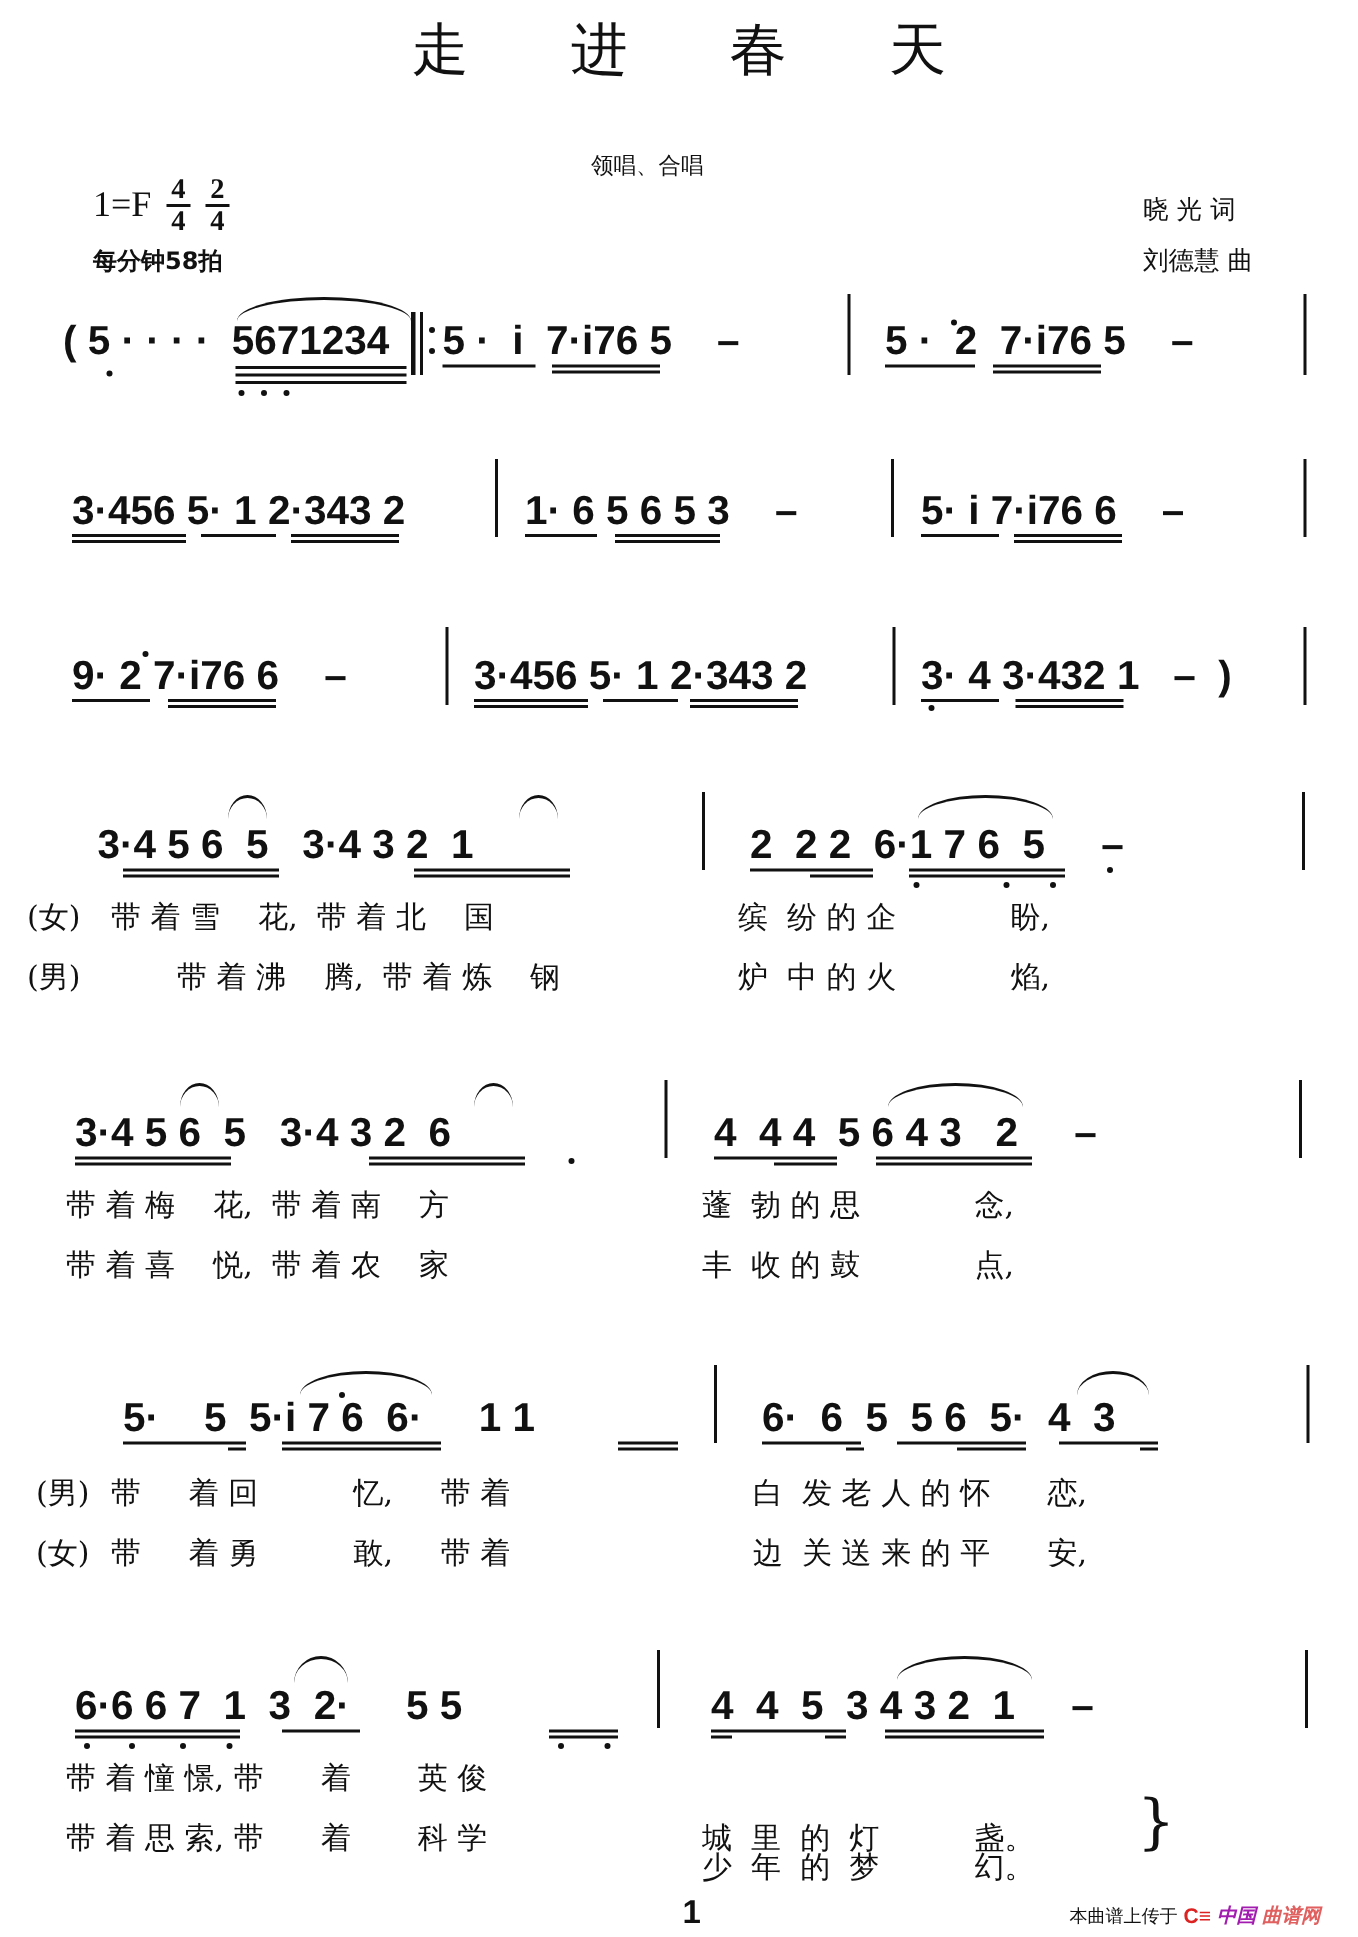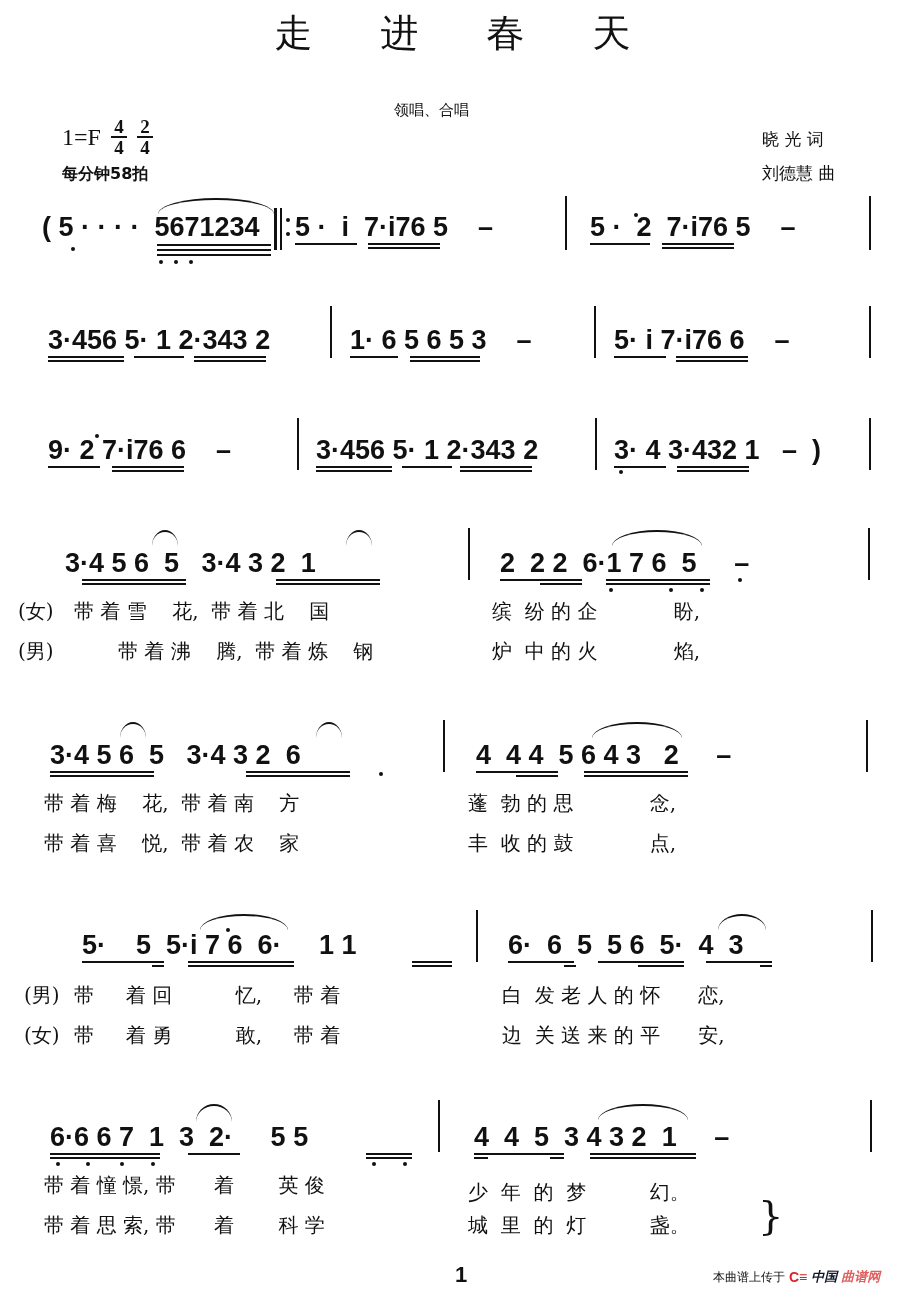--- a/index.html
+++ b/index.html
@@ -15,21 +15,21 @@
     .notes { font-family: "Liberation Sans", sans-serif; font-weight: bold; font-size: 27px; white-space: pre; letter-spacing: 0px; }
     .lyr { font-family: "DejaVu Serif", serif; font-size: 20px; white-space: pre; }
     .barline { width: 2px; background: #111; }
     .dblbar { width: 3px; background: #111; }
     .ul { height: 2px; background: #111; }
     .dot { width: 4px; height: 4px; border-radius: 50%; background: #111; }
     .slur2 { border-top: 2px solid #111; border-radius: 50% 50% 0 0 / 100% 100% 0 0; }
     .footer { font-family: "DejaVu Sans", sans-serif; font-size: 12px; }
     .pagenum { font-family: "Liberation Sans", sans-serif; font-size: 22px; font-weight: bold; }
     .brand-c { color: #d22; font-weight: bold; font-family: "Liberation Sans", sans-serif; font-size: 14px; }
-    .brand-cn { color: #0f172a; font-weight: bold; font-style: italic; font-family: "DejaVu Sans", sans-serif; font-size: 13px; }
+    .brand-cn { color: #a21caf; font-weight: bold; font-style: italic; font-family: "DejaVu Sans", sans-serif; font-size: 13px; }
     .brand-cn2 { color: #e06060; font-weight: bold; font-style: italic; font-family: "DejaVu Sans", sans-serif; font-size: 13px; }
   </style>
 </head>
 <body>
 
 <div class="abs title">走 进 春 天</div>
 <div class="abs sub" style="left:394px; top:101px;">领唱、合唱</div>
 
 <div class="abs" style="left:62px; top:118px; display:flex; align-items:center; gap:10px;">
   <span class="key">1=F</span>
@@ -217,21 +217,21 @@
   <div class="abs slur2" style="left:598px; top:1104px; width:90px; height:14px;"></div>
   <div class="abs notes" style="left:474px; top:1122px;">4  4  5  3 4 3 2  1     –</div>
   <div class="abs ul" style="left:474px; top:1153px; width:90px;"></div>
   <div class="abs ul" style="left:474px; top:1157px; width:14px;"></div>
   <div class="abs ul" style="left:550px; top:1157px; width:14px;"></div>
   <div class="abs ul" style="left:590px; top:1153px; width:106px;"></div>
   <div class="abs ul" style="left:590px; top:1157px; width:106px;"></div>
   <div class="abs barline" style="left:870px; top:1100px; height:52px;"></div>
 
   <div class="abs lyr" style="left:44px; top:1172px;">带 着 憧 憬, 带      着       英 俊</div>
-  <div class="abs lyr" style="left:468px; top:1179px;">少  年  的  梦          幻。</div>
+  <div class="abs lyr" style="left:468px; top:1231px;">少  年  的  梦          幻。</div>
   <div class="abs lyr" style="left:44px; top:1212px;">带 着 思 索, 带      着       科 学</div>
   <div class="abs lyr" style="left:468px; top:1212px;">城  里  的  灯          盏。</div>
   <div class="abs" style="left:758px; top:1195px; font-family:'DejaVu Serif',serif; font-size:40px; line-height:40px;">}</div>
 </div>
 
 <div class="abs pagenum" style="left:455px; top:1262px;">1</div>
 <div class="abs footer" style="left:713px; top:1268px; display:flex; align-items:center; gap:4px;">
   <span>本曲谱上传于</span>
   <span class="brand-c">C≡</span>
   <span class="brand-cn">中国</span>

